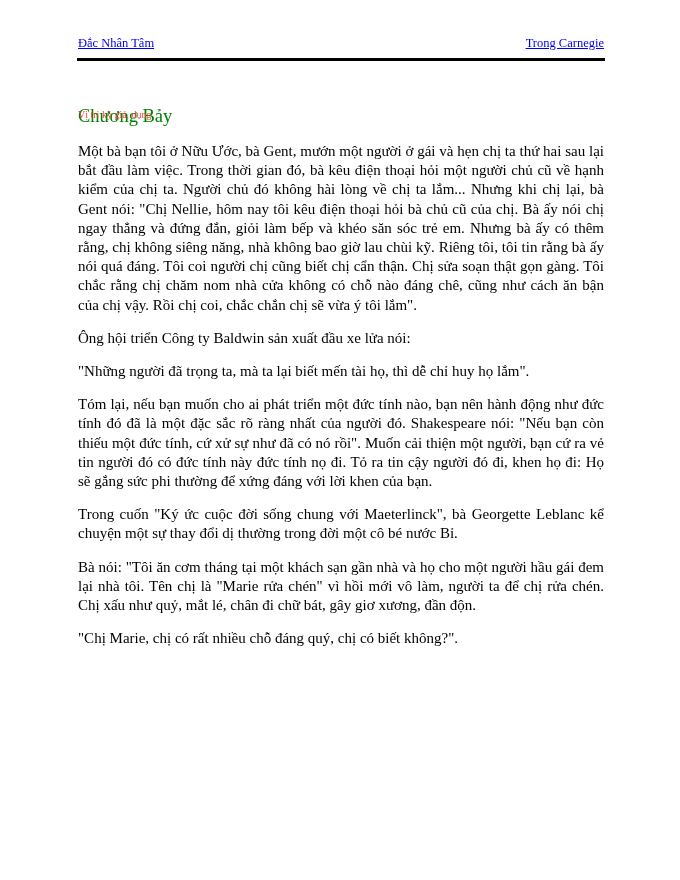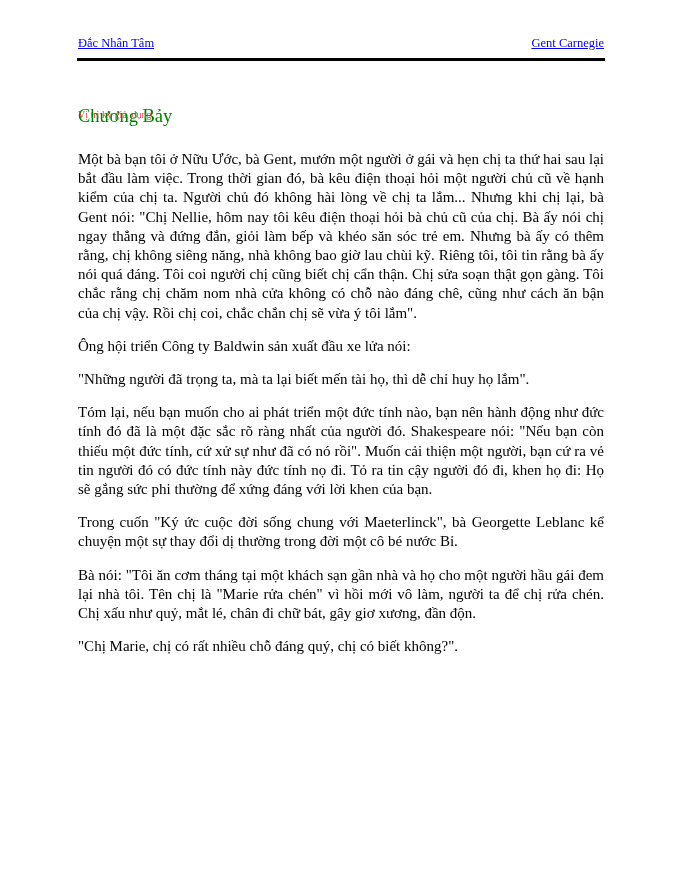--- a/index.html
+++ b/index.html
@@ -63,21 +63,21 @@
   .body-text {
     position: absolute;
     left: 78px;
     top: 142px;
     width: 526px;
     font-size: 15px;
     line-height: 19.2px;
     text-align: justify;
   }
   .body-text p {
-    margin: 8px 0 14px 0;
+    margin: 0 0 14px 0;
   }
 
   
   .footer-rule {
     position: absolute;
     left: 78px;
     right: 76px;
     top: 826px;
     height: 3px;
     background: #000000;
@@ -92,21 +92,21 @@
     color: #0000EE;
   }
 </style>
 </head>
 <body>
 
 <div class="page">
 
   <div class="header">
     <span class="hlink">Đắc Nhân Tâm</span>
-    <span class="hlink">Gent Carnegie</span>
+    <span class="hlink">Trong Carnegie</span>
   </div>
   <div class="header-rule"></div>
 
   <div class="chapter-title">Chương Bảy</div>
 
   <div class="chapter-subtitle">Vị tri kỷ giả, dụng</div>
 
   <div class="body-text">
     <p>Một bà bạn tôi ở Nữu Ước, bà Gent, mướn một người ở gái và hẹn chị ta thứ hai sau lại bắt đầu làm việc. Trong thời gian đó, bà kêu điện thoại hỏi một người chủ cũ về hạnh kiểm của chị ta. Người chủ đó không hài lòng về chị ta lắm... Nhưng khi chị lại, bà Gent nói: "Chị Nellie, hôm nay tôi kêu điện thoại hỏi bà chủ cũ của chị. Bà ấy nói chị ngay thẳng và đứng đắn, giỏi làm bếp và khéo săn sóc trẻ em. Nhưng bà ấy có thêm rằng, chị không siêng năng, nhà không bao giờ lau chùi kỹ. Riêng tôi, tôi tin rằng bà ấy nói quá đáng. Tôi coi người chị cũng biết chị cẩn thận. Chị sửa soạn thật gọn gàng. Tôi chắc rằng chị chăm nom nhà cửa không có chỗ nào đáng chê, cũng như cách ăn bận của chị vậy. Rồi chị coi, chắc chắn chị sẽ vừa ý tôi lắm".</p>
     <p>Ông hội triển Công ty Baldwin sản xuất đầu xe lửa nói:</p>

